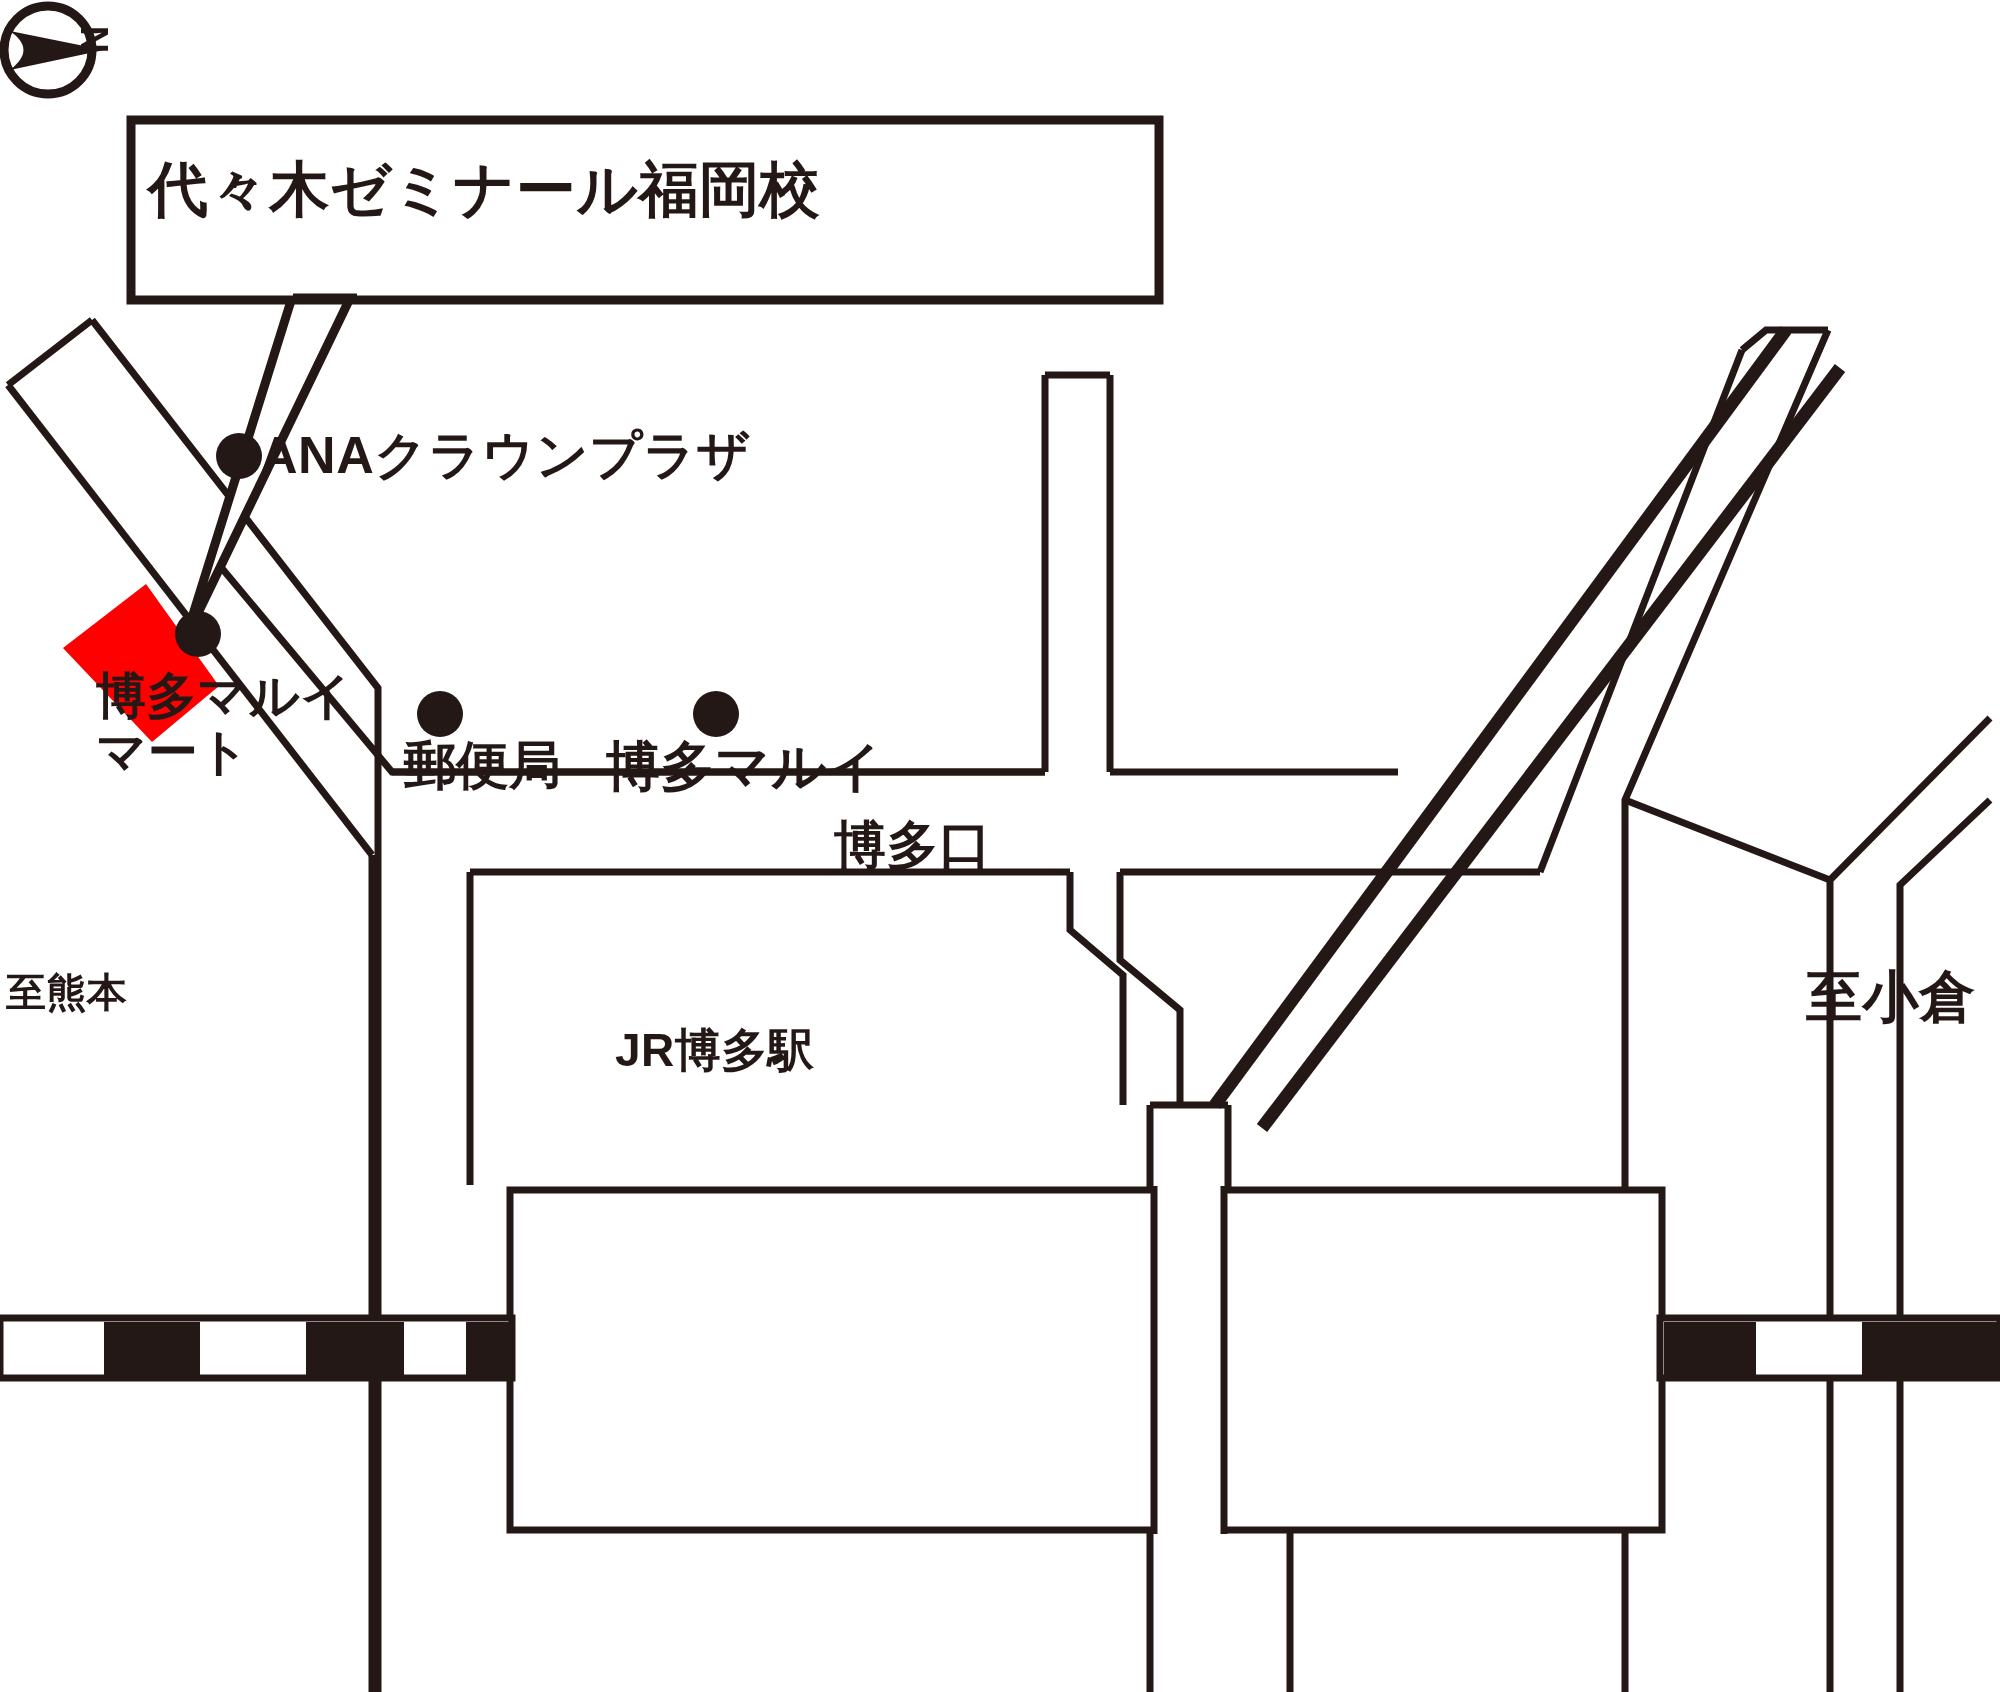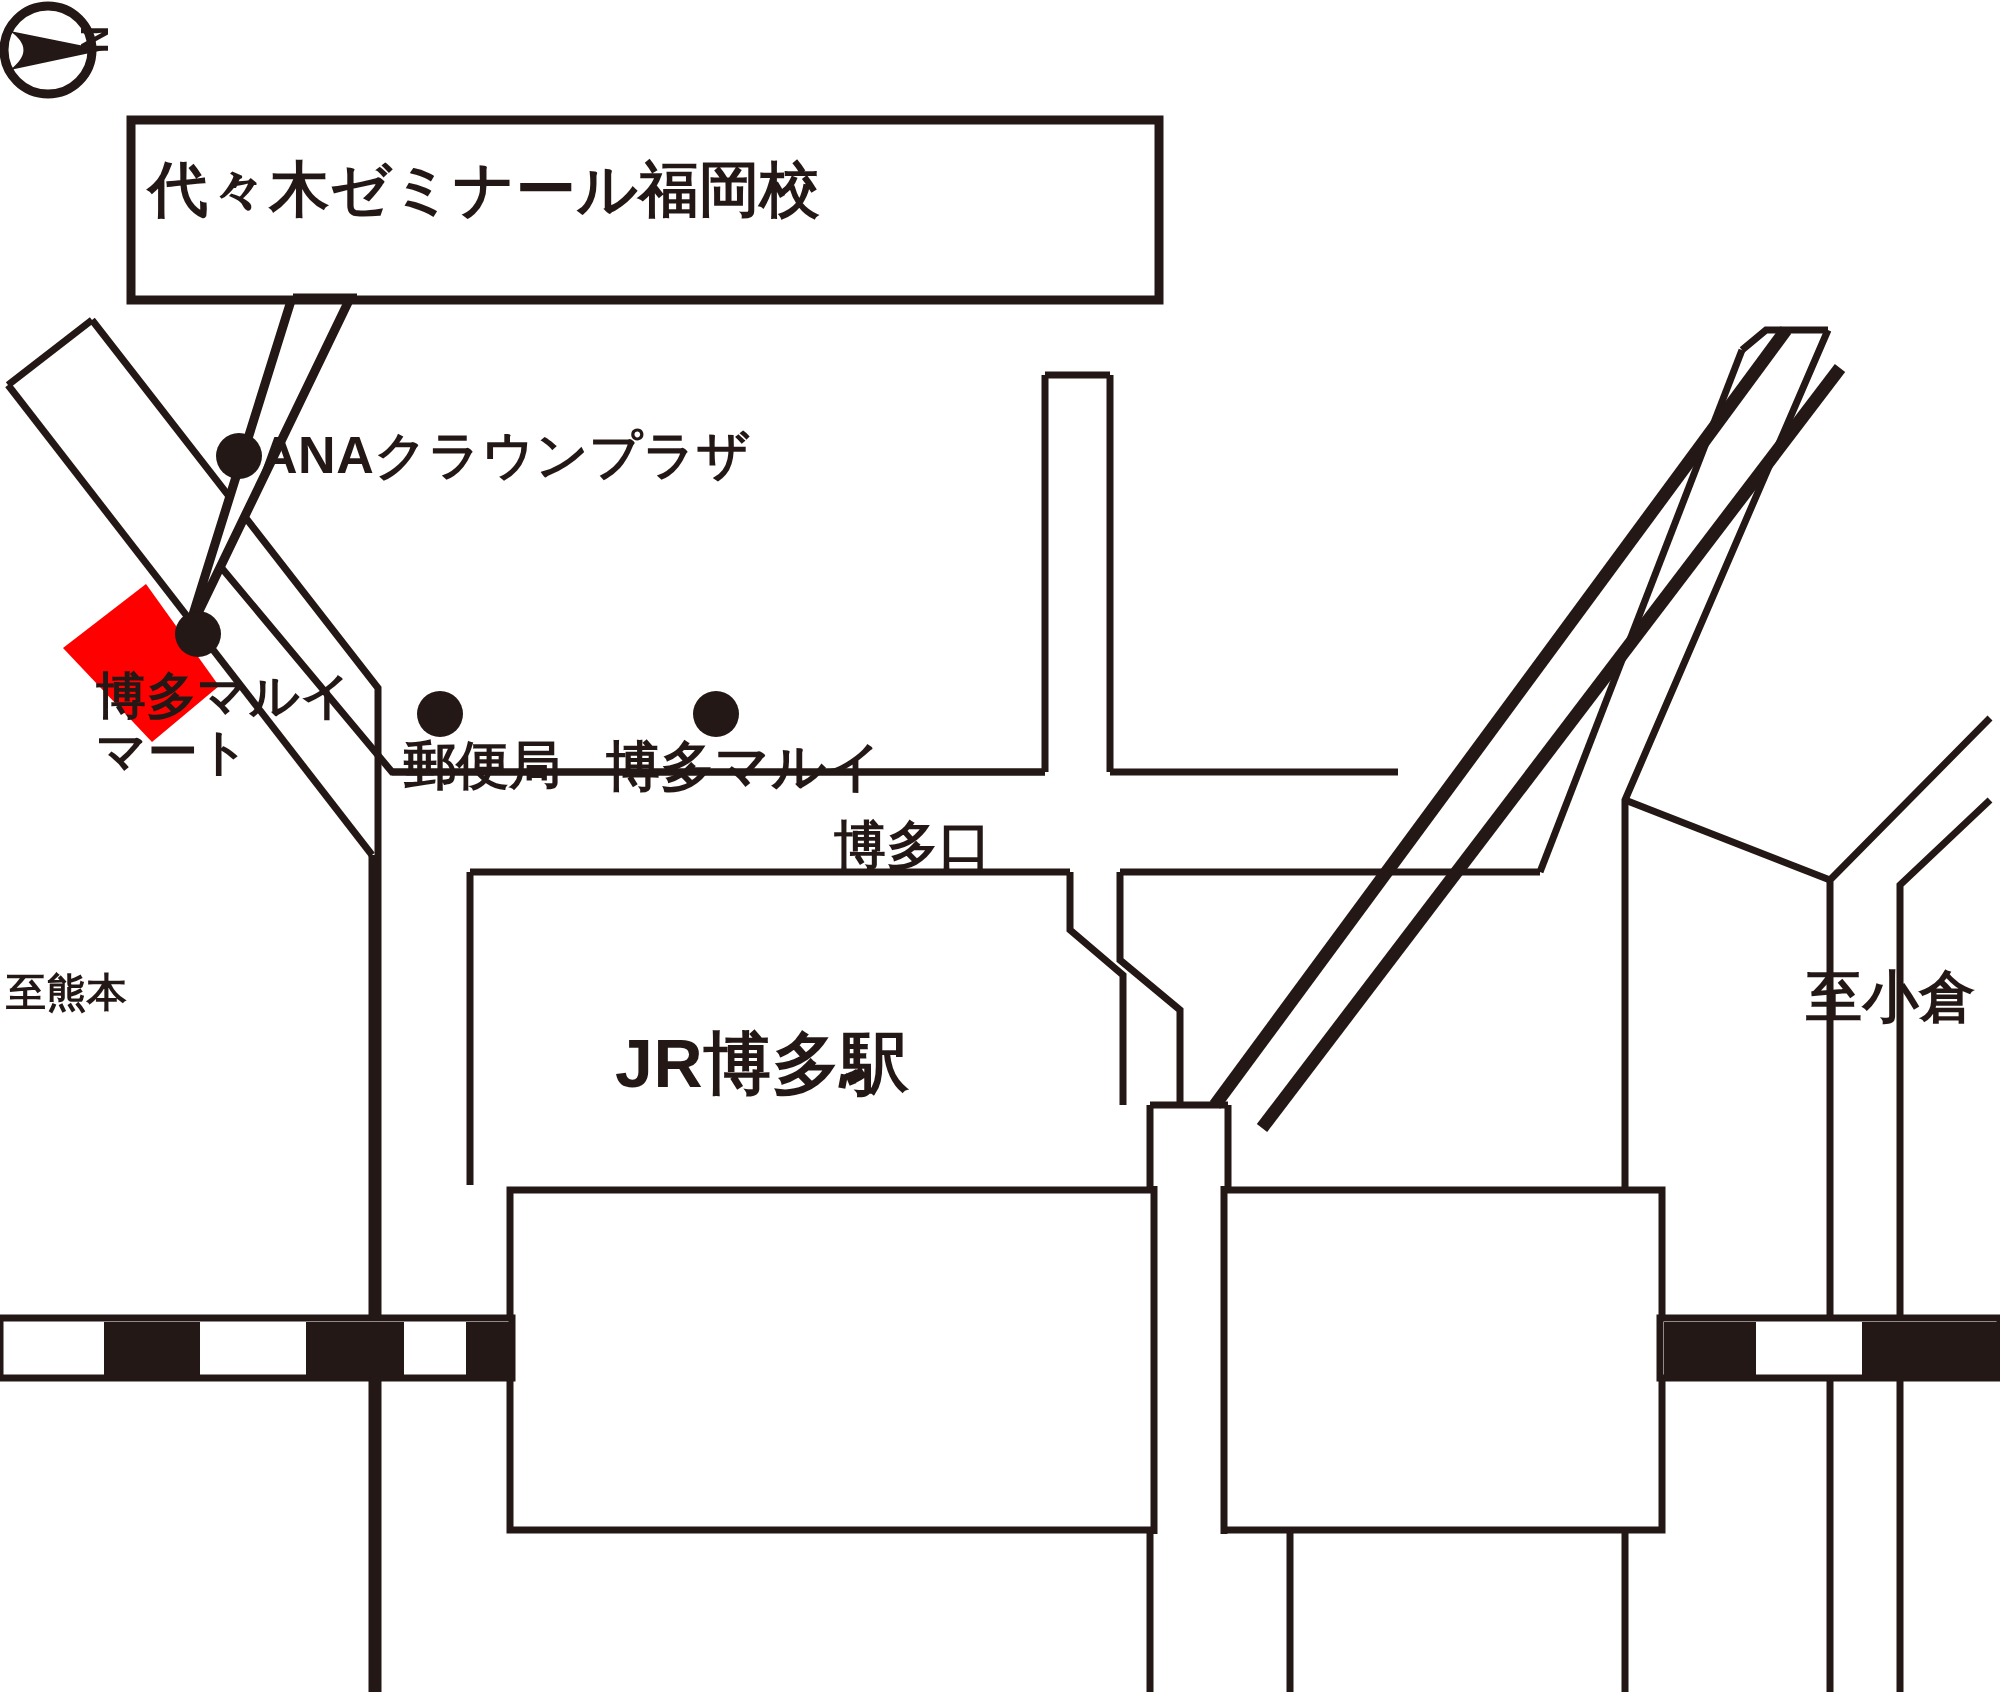--- a/index.html
+++ b/index.html
@@ -104,21 +104,21 @@
     font-weight: 700;
     color: #231815;
     letter-spacing: 0.01em;
     white-space: nowrap;
   }
   #label-ana { left: 260px; top: 426px; font-size: 52px; }
   #label-familymart { left: 96px; top: 668px; font-size: 50px; text-align: left; }
   #label-post { left: 376px; top: 736px; font-size: 52px; padding-left: 28px; }
   #label-marui { left: 606px; top: 736px; font-size: 54px; }
   #label-hakataguchi { left: 810px; top: 816px; font-size: 52px; margin-left: 24px; }
-  #label-station { left: 615px; top: 1025px; font-size: 68px; }
+  #label-station { left: 615px; top: 1025px; font-size: 46px; }
   #label-kumamoto { left: 6px; top: 970px; font-size: 40px; }
   #label-kokura { left: 1806px; top: 970px; font-size: 56px; font-family: Liberation Mono, monospace; }
   #compass-n {
     position: absolute;
     left: 80px;
     top: 18px;
     font-size: 38px;
     font-weight: 700;
     color: #231815;
     transform: rotate(90deg);

